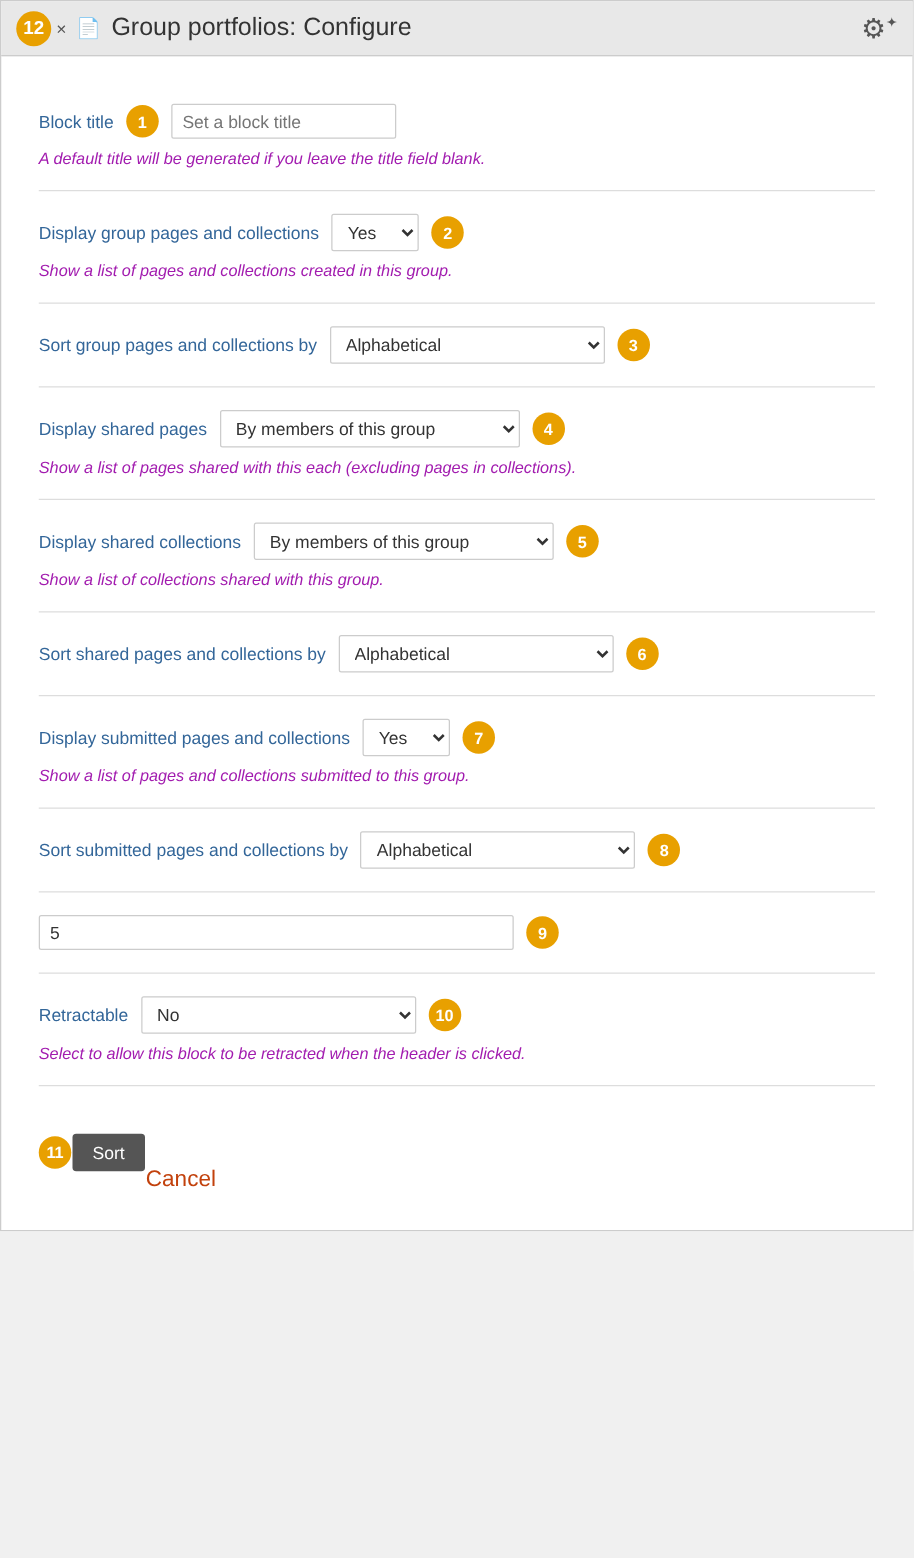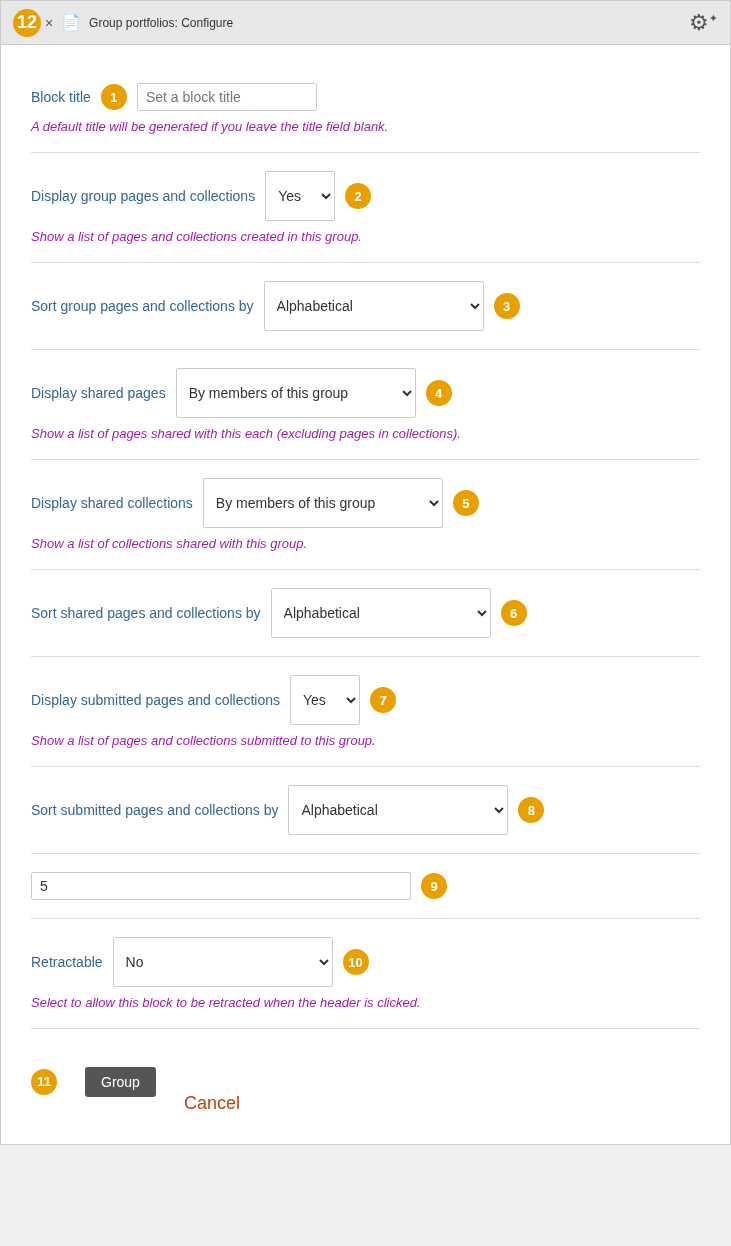--- a/index.html
+++ b/index.html
@@ -35,38 +35,38 @@
     .badge-orange {
       background: #e8a000;
       color: #fff;
       border-radius: 50%;
       width: 28px;
       height: 28px;
       display: flex;
       align-items: center;
       justify-content: center;
       font-weight: bold;
-      font-size: 18px;
+      font-size: 15px;
       flex-shrink: 0;
     }
 
     .close-x {
       font-size: 14px;
       color: #555;
       cursor: pointer;
       margin-left: -4px;
     }
 
     .title-icon {
       color: #555;
       font-size: 16px;
     }
 
     .title-text {
-      font-size: 12px;
+      font-size: 20px;
       color: #333;
       font-weight: normal;
     }
 
     .content {
       padding: 20px 30px 30px 30px;
     }
 
     .form-section {
       border-bottom: 1px solid #ddd;
@@ -125,21 +125,21 @@
       padding: 5px 8px;
       font-size: 14px;
       color: #333;
       background: #fff;
       border-radius: 2px;
       width: 100%;
     }
 
     select {
       border: 1px solid #ccc;
-      padding: 15px 8px;
+      padding: 5px 8px;
       font-size: 14px;
       color: #333;
       background: #fff;
       border-radius: 2px;
       cursor: pointer;
       appearance: auto;
     }
 
     .select-small {
       min-width: 70px;
@@ -154,21 +154,21 @@
     }
 
     .entries-input-wrap {
       position: relative;
       width: 380px;
     }
 
     .footer-row {
       display: flex;
       align-items: center;
-      gap: 28px;
+      gap: 1px;
       padding-top: 20px;
     }
 
     .btn-save {
       background: #555;
       color: #fff;
       border: none;
       padding: 7px 16px;
       font-size: 14px;
       border-radius: 3px;
@@ -313,18 +313,18 @@
           <option>No</option>
           <option>Yes</option>
         </select>
         <div class="step-badge">10</div>
       </div>
       <div class="form-hint">Select to allow this block to be retracted when the header is clicked.</div>
     </div>
 
     <div class="footer-row">
       <div class="step-badge">11</div>
-      <button class="btn-save">Group</button>
+      <button class="btn-save">Sort</button>
       <a class="btn-cancel" href="#">Cancel</a>
     </div>
 
   </div>
 </div>
 
 </body></html>

